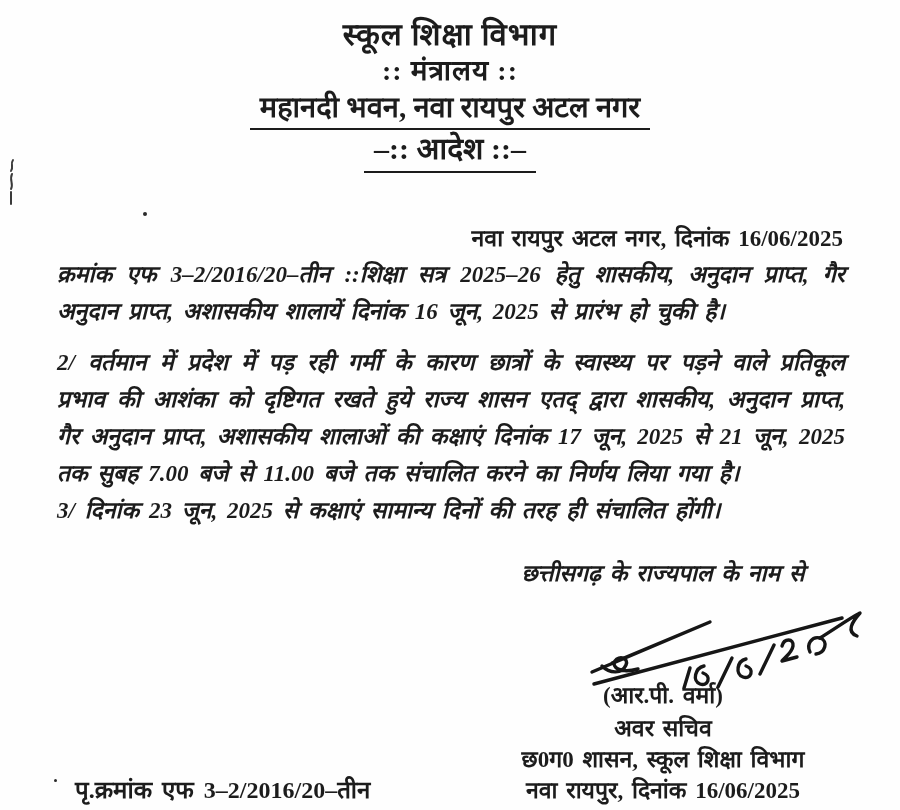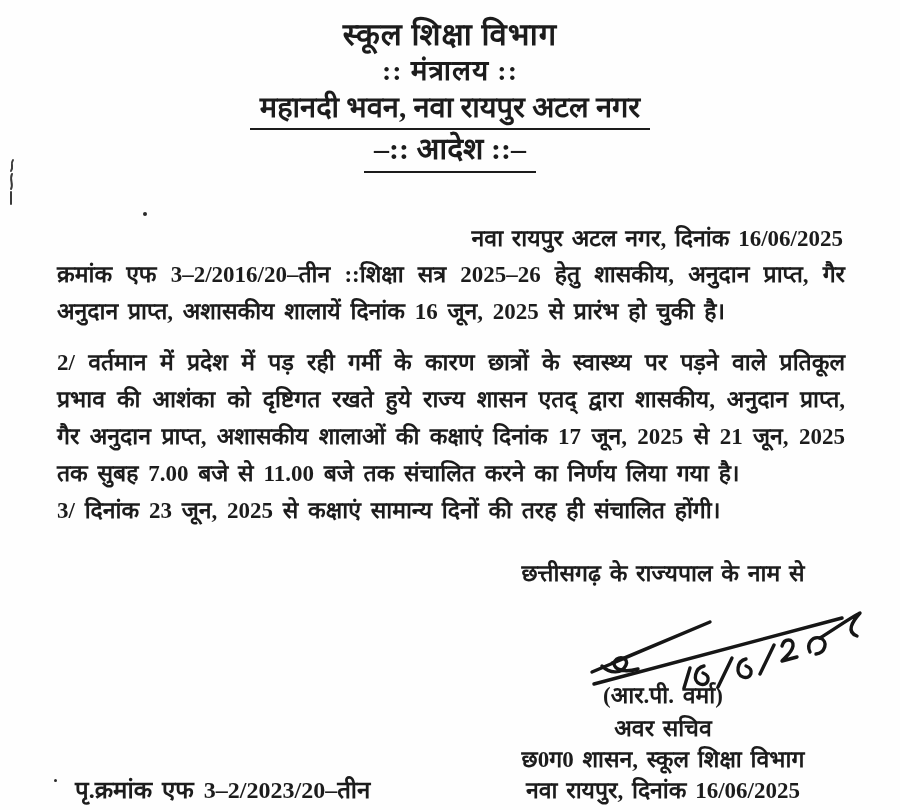--- a/index.html
+++ b/index.html
@@ -57,20 +57,21 @@
   .para {
     position: absolute;
     left: 57px;
     right: 55px;
     font-size: 23px;
     line-height: 37px;
   }
   .para .pline {
     display: block;
     word-spacing: 4px;
+    font-style: italic;
   }
   .para .pline.fill {
     text-align: justify;
     text-align-last: justify;
   }
   #para1 { top: 256px; }
   #para2 { top: 344px; }
   #para3 { top: 492px; }
 
   
@@ -83,21 +84,21 @@
     text-align: center;
     font-size: 23px;
   }
   .sign-block .sline {
     position: absolute;
     left: 0;
     width: 100%;
     word-spacing: 3px;
     white-space: nowrap;
   }
-  .s1 { top: 0; }
+  .s1 { top: 0; font-style: italic; }
   .s2 { top: 34px; }
   .s-name { top: 122px; }
   .s-desig { top: 155px; }
   .s-dept { top: 186px; }
   .s-place { top: 217px; }
   .sig-svg {
     position: absolute;
     top: 52px;
     left: 108px;
     width: 282px;
@@ -183,21 +184,21 @@
         <path d="M234,30 C250,20 264,10 274,5 C266,14 260,24 271,28"></path>
       </g>
     </svg>
 
     <span class="sline s-name">(आर.पी. वर्मा)</span>
     <span class="sline s-desig">अवर सचिव</span>
     <span class="sline s-dept">छ0ग0 शासन, स्कूल शिक्षा विभाग</span>
     <span class="sline s-place">नवा रायपुर, दिनांक 16/06/2025</span>
   </div>
 
-  <div class="footer-ref">पृ.क्रमांक एफ 3–2/2023/20–तीन</div>
+  <div class="footer-ref">पृ.क्रमांक एफ 3–2/2016/20–तीन</div>
 
   <svg class="artifact" id="edge-squiggle" viewBox="0 0 14 48" aria-hidden="true">
     <path d="M8,2 C5,6 9,9 6,13 M7,16 C4,22 9,26 6,31 M6,34 L6,46" fill="none" stroke="#3a3a3a" stroke-width="2" stroke-linecap="round"></path>
   </svg>
   <div class="artifact dot" id="dot-1"></div>
   <div class="artifact dot" id="dot-2"></div>
 
 </div>
 
 </body></html>

